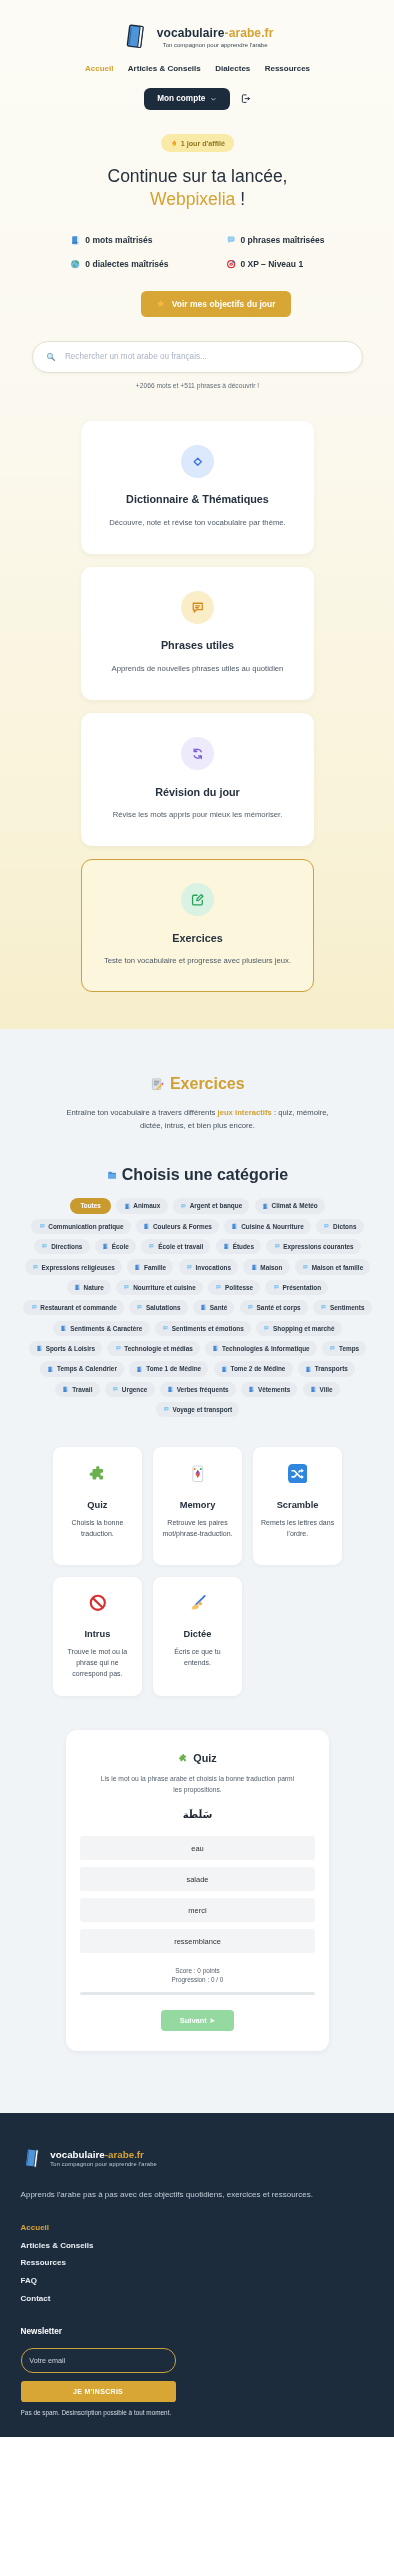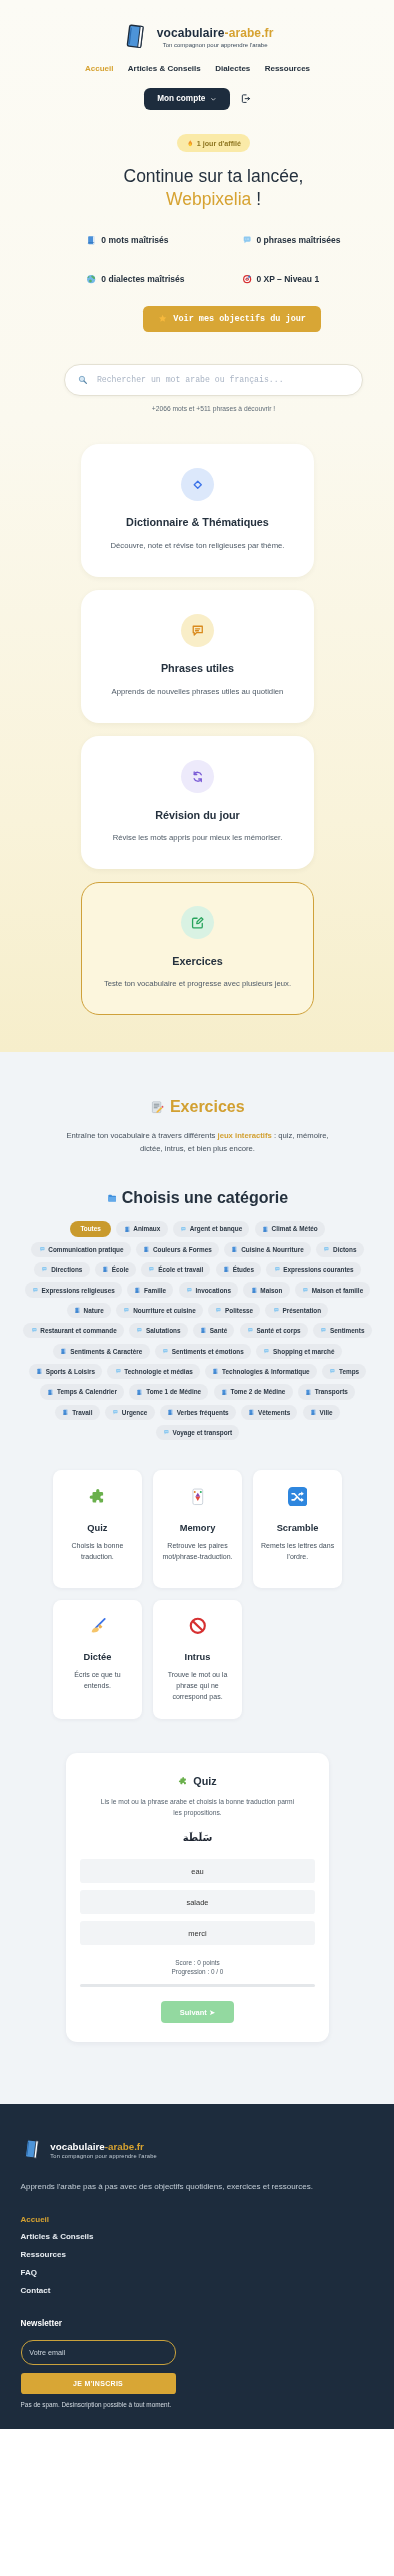--- a/index.html
+++ b/index.html
@@ -24,37 +24,37 @@
   .tagline { font-size:6px; color:#3a4a5a; margin-top:1.5px; }
   nav { margin-top:13.4px; display:flex; justify-content:center; gap:14.4px; }
   .nav-link { font-size:8px; font-weight:bold; color:#25313e; text-decoration:none; cursor:pointer; }
   .nav-link.active { color:#d6a231; }
   .account-row { margin-top:14.4px; display:flex; justify-content:center; align-items:center; gap:10.3px; }
   .account-btn { background:#1d2c3d; color:#fff; border:none; border-radius:6.2px; padding:6.7px 13.4px;
     font-size:8.2px; font-weight:bold; display:flex; align-items:center; gap:4.1px; cursor:pointer; font-family:inherit; }
   .chev { width:6.7px; height:6.7px; color:#fff; }
   .logout { width:11.3px; height:11.3px; color:#1d2c3d; cursor:pointer; }
 
-  .hero { text-align:center;padding-left:32px; }
+  .hero { text-align:center; }
   .badge { display:inline-flex; align-items:center; gap:2.6px; background:#faeaa8; color:#8f7722;
     border-radius:515px; padding:4.6px 9.3px; font-size:7.2px; font-weight:bold; margin-top:24px; }
   h1 { font-size:17.5px; line-height:1.35; margin:12.4px 0 0; color:#25313e; font-weight:normal; }
-  .stats { margin:23px auto 0; display:grid; grid-template-columns:auto auto; gap:29px 57px; width:max-content;text-align:right; }
+  .stats { margin:23px auto 0; display:grid; grid-template-columns:auto auto; gap:14px 57px; width:max-content;text-align:right; }
   .stat { display:flex; align-items:center; gap:4.6px; font-size:8.5px; font-weight:bold; color:#25313e; }
   .gold-btn { margin-top:21.6px; background:#d8a635; color:#fff; border:none; border-radius:5.2px; padding:7.7px 15.5px;
-    font-size:8.5px; font-weight:bold; display:inline-flex; gap:6px; align-items:center; cursor:pointer; font-family:Liberation Mono, monospace;margin-left:37px; }
-  .search-wrap { padding:0 32px; margin-top:32px;font-family:Liberation Mono, monospace; }
+    font-size:8.5px; font-weight:bold; display:inline-flex; gap:6px; align-items:center; cursor:pointer; font-family:Liberation Sans, sans-serif;margin-left:37px; }
+  .search-wrap { padding:0 32px; margin-top:24px; }
   .search { background:#fff; border:0.5px solid #e4e1d3; border-radius:515px; display:flex; align-items:center;
     gap:6.2px; padding:0 12.4px; height:32px; box-shadow:0 1px 3.1px rgba(60,60,30,.05); }
   .search input { border:none; outline:none; flex:1; font-size:8.2px; color:#333; background:transparent; font-family:inherit; }
   .search input::placeholder { color:#a9b4c4; }
   .hint { margin-top:9.3px; font-size:6.7px; color:#5f6b76; }
 
   .cards { margin-top:32px; display:flex; flex-direction:column; align-items:center; gap:13.4px; }
-  .card { width:233px; background:#fff; border-radius:18px; padding:23px 15.5px 24px; text-align:center;
+  .card { width:233px; background:#fff; border-radius:11px; padding:23px 15.5px 24px; text-align:center;
     box-shadow:0 1.5px 5.2px rgba(60,55,20,.05); border:1px solid transparent; cursor:pointer; }
   .card.active { background:#fcf6dd; border-color:#cfa13a; box-shadow:none; }
   .card-icon { width:33px; height:33px; border-radius:50%; margin:0 auto; display:flex; align-items:center; justify-content:center; }
   .card-icon .icon { width:15.5px; height:15.5px; }
   .card h3 { margin:15.5px 0 0; font-size:10.8px; color:#25313e; }
   .card p { margin:11.3px 0 0; font-size:7.7px; color:#4e5a66; line-height:1.55; }
 
   
   .exercises { background:#f1f4f7; padding:46px 0 62px; text-align:center; }
   .ex-title { margin:0; font-size:16px; color:#d2a032; display:flex; justify-content:center; align-items:center; gap:5.2px; font-weight:bold; }
@@ -229,21 +229,21 @@
   <section class="cards">
       <article class="card">
         <div class="card-icon" style="background:#dce8fb">
           <span class="icon" style="color:#3b72e8">
             <svg viewBox="0 0 24 24" fill="none">
               <path d="M12 6.5 17.5 12 12 17.5 6.5 12Z" stroke="currentColor" stroke-width="2" stroke-linejoin="round"></path>
             </svg>
           </span>
         </div>
         <h3>Dictionnaire &amp; Thématiques</h3>
-        <p>Découvre, note et révise ton religieuses par thème.</p>
+        <p>Découvre, note et révise ton vocabulaire par thème.</p>
       </article>
       <article class="card">
         <div class="card-icon" style="background:#f9eec8">
           <span class="icon" style="color:#d98a1d">
             <svg viewBox="0 0 24 24" fill="none">
               <path d="M5 5h14v10H10l-3.5 3.5V15H5Z" stroke="currentColor" stroke-width="2" stroke-linejoin="round"></path>
               <path d="M8.5 9H15M8.5 12h4.5" stroke="currentColor" stroke-width="2" stroke-linecap="round"></path>
             </svg>
           </span>
         </div>
@@ -772,49 +772,50 @@
           </svg>
         </span><h4>Memory</h4><p>Retrouve les paires mot/phrase-traduction.</p></div>
       <div class="game-card"><span class="icon s40">
           <svg viewBox="0 0 24 24">
             <rect width="24" height="24" rx="5.5" fill="#2e86de"></rect>
             <path d="M5 8.2h2.8l7 7.6H17M5 15.8h2.8l2.3-2.5m3.4-3.7 1.2-1.4H17" stroke="#fff" stroke-width="2" fill="none" stroke-linecap="round"></path>
             <path d="m16.2 5.6 3.2 2.6-3.2 2.6zM16.2 13.2l3.2 2.6-3.2 2.6z" fill="#fff"></path>
           </svg>
         </span><h4>Scramble</h4><p>Remets les lettres dans l'ordre.</p></div>
       <div class="game-card"><span class="icon s40">
+          <svg viewBox="0 0 24 24" fill="none">
+            <circle cx="12" cy="12" r="8.6" stroke="#d63031" stroke-width="2.6"></circle>
+            <path d="M6.2 6.6 17.8 17.8" stroke="#d63031" stroke-width="2.6"></path>
+          </svg>
+        </span><h4>Intrus</h4><p>Trouve le mot ou la phrase qui ne correspond pas.</p></div>
+      <div class="game-card"><span class="icon s40">
           <svg viewBox="0 0 24 24">
             <path d="M20.5 3.5 9.5 14.5" stroke="#3b72e8" stroke-width="2.2" stroke-linecap="round"></path>
             <path d="M4.5 20c.3-2.8 1.6-4.6 3.8-5.6 1.8-.8 3.8-.4 4.6 1 .9 1.5 0 3.2-1.7 3.9-2 .8-4.5.9-6.7.7Z" fill="#f5c469"></path>
             <path d="M12.9 15.4c.7-.9.5-2.2-.4-3l2.2-2.2 3 3-2.2 2.2c-.8-.6-1.9-.6-2.6 0Z" fill="#f0b14f"></path>
           </svg>
         </span><h4>Dictée</h4><p>Écris ce que tu entends.</p></div>
-      <div class="game-card"><span class="icon s40">
-          <svg viewBox="0 0 24 24" fill="none">
-            <circle cx="12" cy="12" r="8.6" stroke="#d63031" stroke-width="2.6"></circle>
-            <path d="M6.2 6.6 17.8 17.8" stroke="#d63031" stroke-width="2.6"></path>
-          </svg>
-        </span><h4>Intrus</h4><p>Trouve le mot ou la phrase qui ne correspond pas.</p></div>
     </div>
 
   <div class="quiz">
     <h3 class="quiz-title">
       <span class="icon s20">
           <svg viewBox="0 0 24 24" fill="#6ab04c">
             <path d="M10 4.5a2 2 0 0 1 4 0V6h3A1.5 1.5 0 0 1 18.5 7.5v3h-1.4a2 2 0 0 0 0 4h1.4v3A1.5 1.5 0 0 1 17 19h-3v-1.4a2 2 0 0 0-4 0V19H7a1.5 1.5 0 0 1-1.5-1.5v-3H4a2 2 0 0 1 0-4h1.5v-3A1.5 1.5 0 0 1 7 6h3Z"></path>
           </svg>
         </span>
       <span>Quiz</span>
     </h3>
     <p class="quiz-instruction">Lis le mot ou la phrase arabe et choisis la bonne traduction parmi les propositions.</p>
     <div class="arabic">سَلَطَة</div>
     <div class="options">
         <button class="option">eau</button>
         <button class="option">salade</button>
         <button class="option">merci</button>
+        <button class="option">ressemblance</button>
       </div>
     <div class="scores">
       <div class="score">Score : 0 points</div>
       <div class="score">Progression : 0 / 0</div>
     </div>
     <div class="pbar">
         <div class="pfill" style="width: 0%;"></div>
       </div>
     <button class="next-btn">Suivant ➤</button>
   </div>

